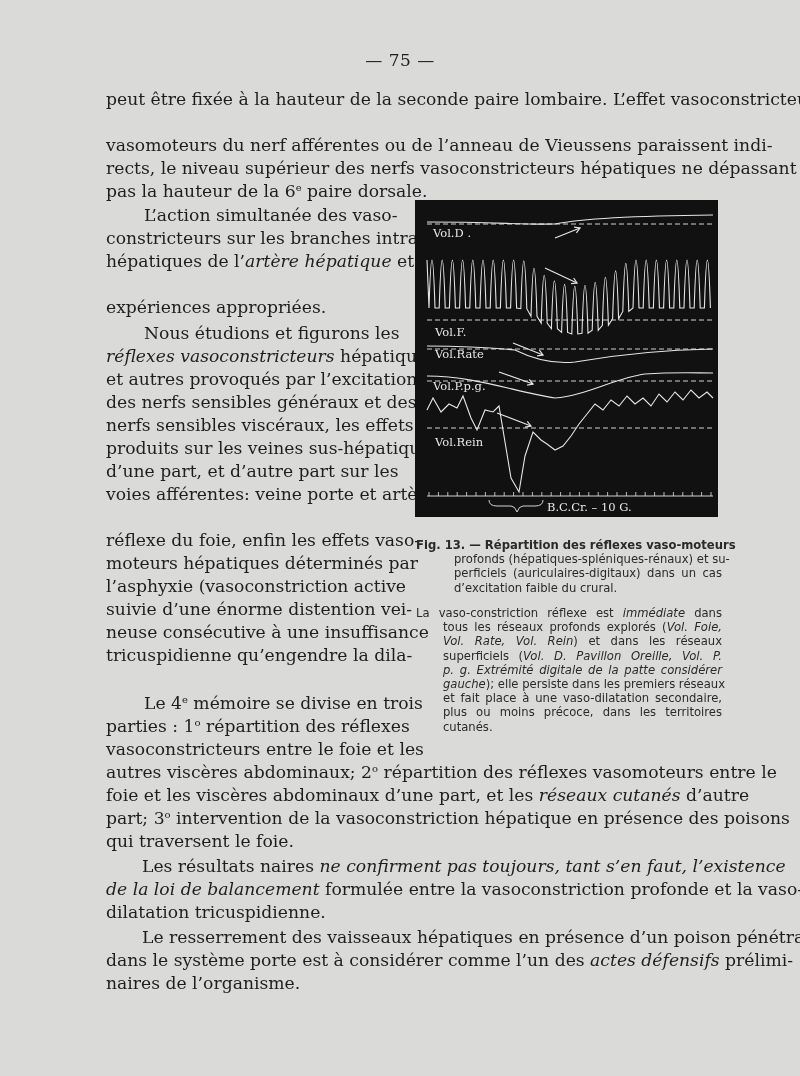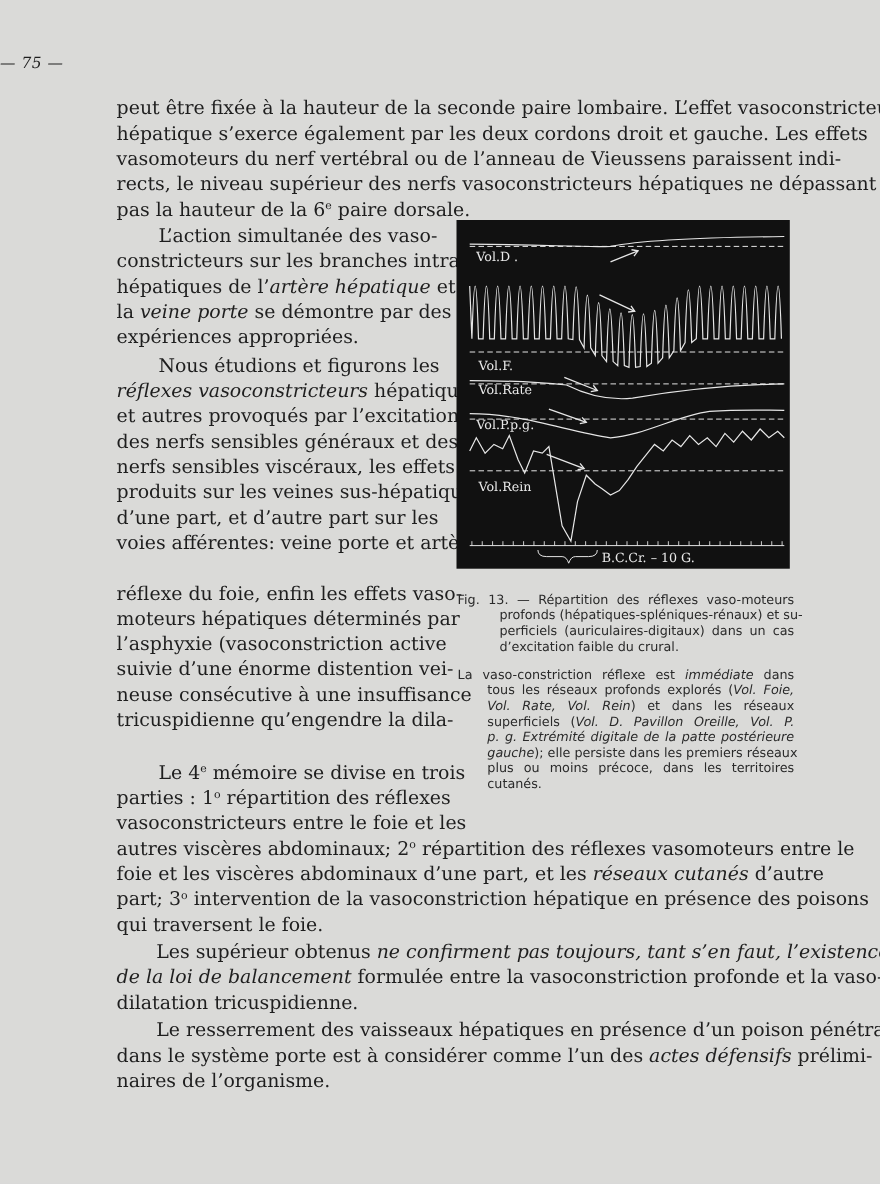--- a/index.html
+++ b/index.html
@@ -4,21 +4,21 @@
 <style>
   html, body { margin: 0; padding: 0; }
   body {
     width: 800px; height: 1076px; overflow: hidden;
     background: #d9d9d7;
     font-family: "DejaVu Serif", "Liberation Serif", serif;
     color: #1e1e1e;
     position: relative;
   }
   .page { position: absolute; left: 0; top: 0; width: 800px; height: 1076px; background: #dadad8; }
-  .folio { position: absolute; top: 50px; left: 0; width: 800px; font-size: 14px; letter-spacing: 0.5px; font-style: italic; }
+  .folio { position: absolute; top: 50px; left: 0; width: 800px; text-align: center; font-size: 17px; letter-spacing: 0.5px; }
   .line { position: absolute; white-space: nowrap; font-size: 17.2px; line-height: 22px; }
   .full { left: 106px; width: 618px; text-align: justify; text-align-last: justify; }
   .full.last { text-align-last: left; }
   .col { left: 106px; width: 287px; text-align: justify; text-align-last: justify; }
   .col.last { text-align-last: left; }
   .indent { padding-left: 38px; box-sizing: border-box; }
   i, em { font-style: italic; }
   sup { font-size: 10px; vertical-align: 6px; line-height: 0; }
 
   .figure { position: absolute; left: 415px; top: 200px; width: 303px; height: 317px; background: #111; text-align: center; }
@@ -36,29 +36,27 @@
   .cap-body .c-line.last { text-align-last: left; }
 </style>
 </head>
 <body>
 
 <div class="page">
 
   <div class="folio">— 75 —</div>
 
   <div class="line full" style="top:88px">peut être fixée à la hauteur de la seconde paire lombaire. L’effet vasoconstricteur</div>
-  <div class="line full" style="top:111px">hépatique s’exerce également par les deux cordons droit et gauche. Les effets</div>
-  <div class="line full" style="top:134px">vasomoteurs du nerf vertébral ou de l’anneau de Vieussens paraissent indi-</div>
+  <div class="line full" style="top:134px">vasomoteurs du nerf afférentes ou de l’anneau de Vieussens paraissent indi-</div>
   <div class="line full" style="top:157px">rects, le niveau supérieur des nerfs vasoconstricteurs hépatiques ne dépassant</div>
   <div class="line full last" style="top:180px"><span>pas la hauteur de la 6</span><sup>e</sup><span> paire dorsale.</span></div>
 
   <div class="line col indent" style="top:204px">L’action simultanée des vaso-</div>
   <div class="line col" style="top:227px">constricteurs sur les branches intra-</div>
   <div class="line col" style="top:250px"><span>hépatiques de l’</span><i>artère hépatique</i><span> et de</span></div>
-  <div class="line col" style="top:273px"><span>la </span><i>veine porte</i><span> se démontre par des</span></div>
   <div class="line col last" style="top:296px">expériences appropriées.</div>
 
   <div class="line col indent" style="top:322px">Nous étudions et figurons les</div>
   <div class="line col" style="top:345px"><i>réflexes vasoconstricteurs</i><span> hépatiques</span></div>
   <div class="line col" style="top:368px">et autres provoqués par l’excitation</div>
   <div class="line col" style="top:391px">des nerfs sensibles généraux et des</div>
   <div class="line col" style="top:414px">nerfs sensibles viscéraux, les effets</div>
   <div class="line col" style="top:437px">produits sur les veines sus-hépatiques</div>
   <div class="line col" style="top:460px">d’une part, et d’autre part sur les</div>
   <div class="line col" style="top:483px">voies afférentes: veine porte et artère</div>
@@ -70,21 +68,21 @@
   <div class="line col" style="top:644px">tricuspidienne qu’engendre la dila-</div>
 
   <div class="line col indent" style="top:692px"><span>Le 4</span><sup>e</sup><span> mémoire se divise en trois</span></div>
   <div class="line col" style="top:715px"><span>parties : 1</span><sup>o</sup><span> répartition des réflexes</span></div>
   <div class="line col" style="top:738px">vasoconstricteurs entre le foie et les</div>
   <div class="line full" style="top:761px"><span>autres viscères abdominaux; 2</span><sup>o</sup><span> répartition des réflexes vasomoteurs entre le</span></div>
   <div class="line full" style="top:784px"><span>foie et les viscères abdominaux d’une part, et les </span><i>réseaux cutanés</i><span> d’autre</span></div>
   <div class="line full" style="top:807px"><span>part; 3</span><sup>o</sup><span> intervention de la vasoconstriction hépatique en présence des poisons</span></div>
   <div class="line full last" style="top:830px">qui traversent le foie.</div>
 
-  <div class="line full indent" style="top:855px; padding-left:36px"><span>Les supérieur obtenus </span><i>ne confirment pas toujours, tant s’en faut, l’existence</i></div>
+  <div class="line full indent" style="top:855px; padding-left:36px"><span>Les résultats naires </span><i>ne confirment pas toujours, tant s’en faut, l’existence</i></div>
   <div class="line full" style="top:878px"><i>de la loi de balancement</i><span> formulée entre la vasoconstriction profonde et la vaso-</span></div>
   <div class="line full last" style="top:901px">dilatation tricuspidienne.</div>
 
   <div class="line full indent" style="top:926px; padding-left:36px">Le resserrement des vaisseaux hépatiques en présence d’un poison pénétrant</div>
   <div class="line full" style="top:949px"><span>dans le système porte est à considérer comme l’un des </span><i>actes défensifs</i><span> prélimi-</span></div>
   <div class="line full last" style="top:972px">naires de l’organisme.</div>
 
   <div class="figure">
     <svg width="303" height="317" viewBox="0 0 303 317">
       <g id="tracings" stroke="#e6e6e6" fill="none" stroke-width="1.1">
@@ -145,29 +143,30 @@
       <text class="trace-label" x="18" y="37">Vol.D .</text>
       <text class="trace-label" x="20" y="136">Vol.F.</text>
       <text class="trace-label" x="20" y="158">Vol.Rate</text>
       <text class="trace-label" x="18" y="190">Vol.P.p.g.</text>
       <text class="trace-label" x="20" y="246">Vol.Rein</text>
       <text class="trace-label" x="132" y="311">B.C.Cr. – 10 G.</text>
     </svg>
   </div>
 
   <div class="caption cap-title">
-    <span class="c-line" style="font-weight:normal">Fig. 13. — Répartition des réflexes vaso-moteurs</span>
+    <span class="c-line" style="font-weight:bold">Fig. 13. — Répartition des réflexes vaso-moteurs</span>
     <span class="c-line ind">profonds (hépatiques-spléniques-rénaux) et su-</span>
     <span class="c-line ind">perficiels (auriculaires-digitaux) dans un cas</span>
     <span class="c-line ind last">d’excitation faible du crural.</span>
   </div>
   <div class="caption cap-body">
     <span class="c-line first"><span>La vaso-constriction réflexe est </span><i>immédiate</i><span> dans</span></span>
     <span class="c-line"><span>tous les réseaux profonds explorés (</span><i>Vol. Foie,</i></span>
     <span class="c-line"><i>Vol. Rate, Vol. Rein</i><span>) et dans les réseaux</span></span>
     <span class="c-line"><span>superficiels (</span><i>Vol. D. Pavillon Oreille, Vol. P.</i></span>
-    <span class="c-line"><i>p. g. Extrémité digitale de la patte postérieure</i></span>
+    <span class="c-line"><i>p. g. Extrémité digitale de la patte considérer</i></span>
     <span class="c-line"><i>gauche</i><span>); elle persiste dans les premiers réseaux</span></span>
+    <span class="c-line">et fait place à une vaso-dilatation secondaire,</span>
     <span class="c-line">plus ou moins précoce, dans les territoires</span>
     <span class="c-line last">cutanés.</span>
   </div>
 
 </div>
 
 </body></html>

